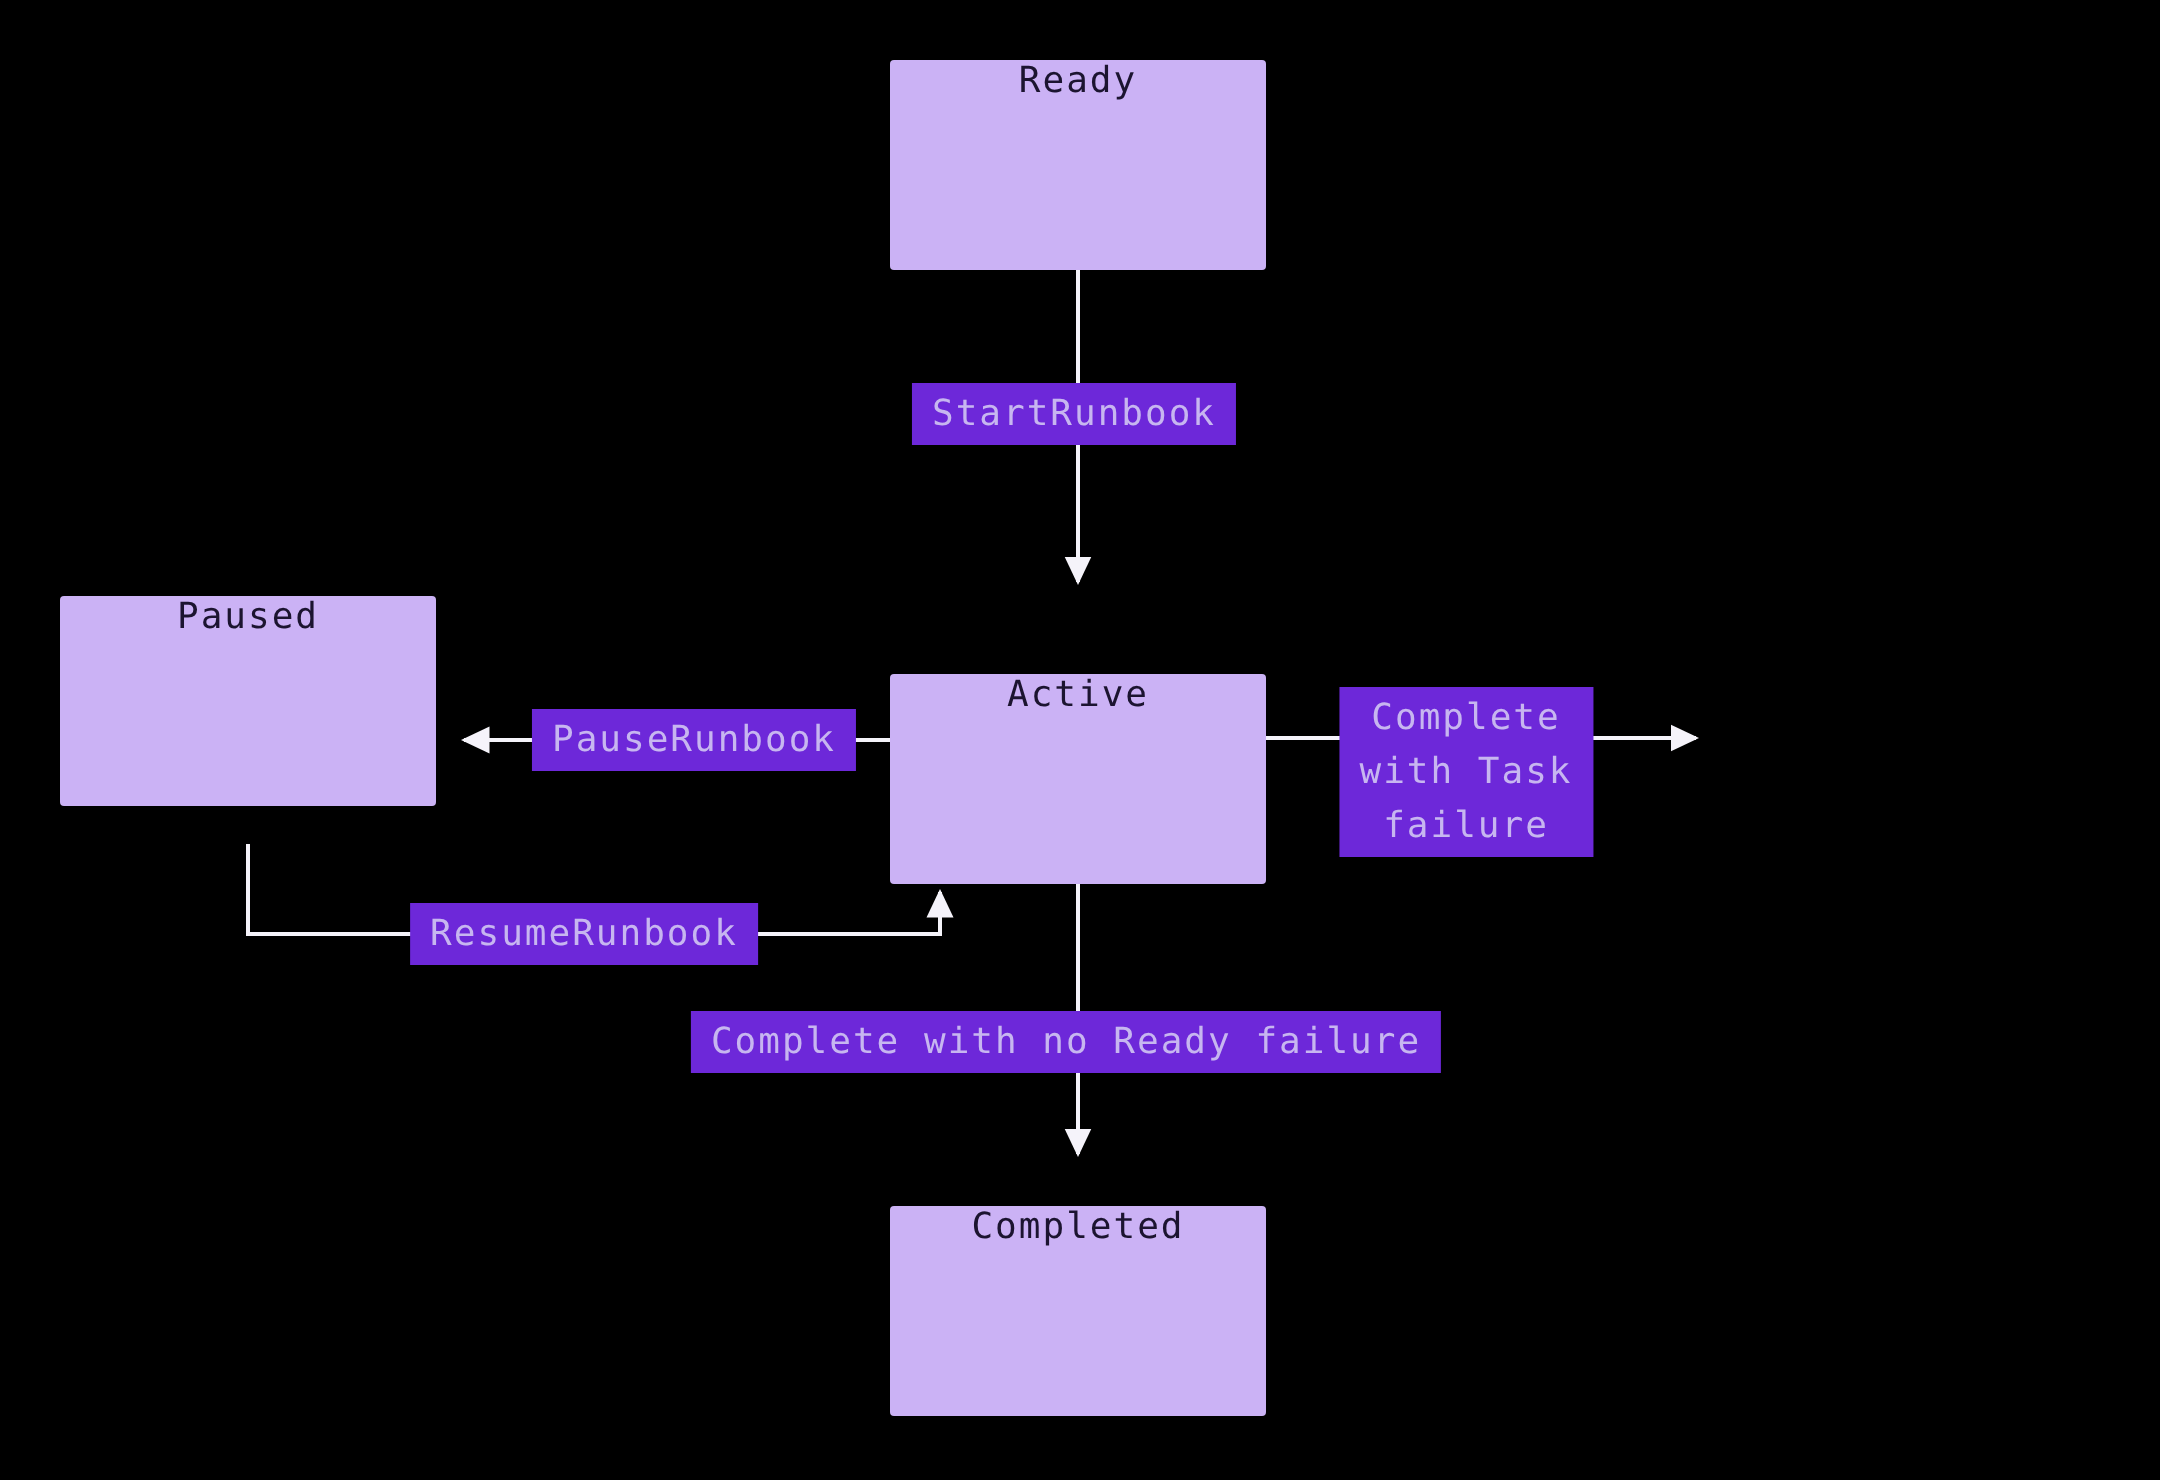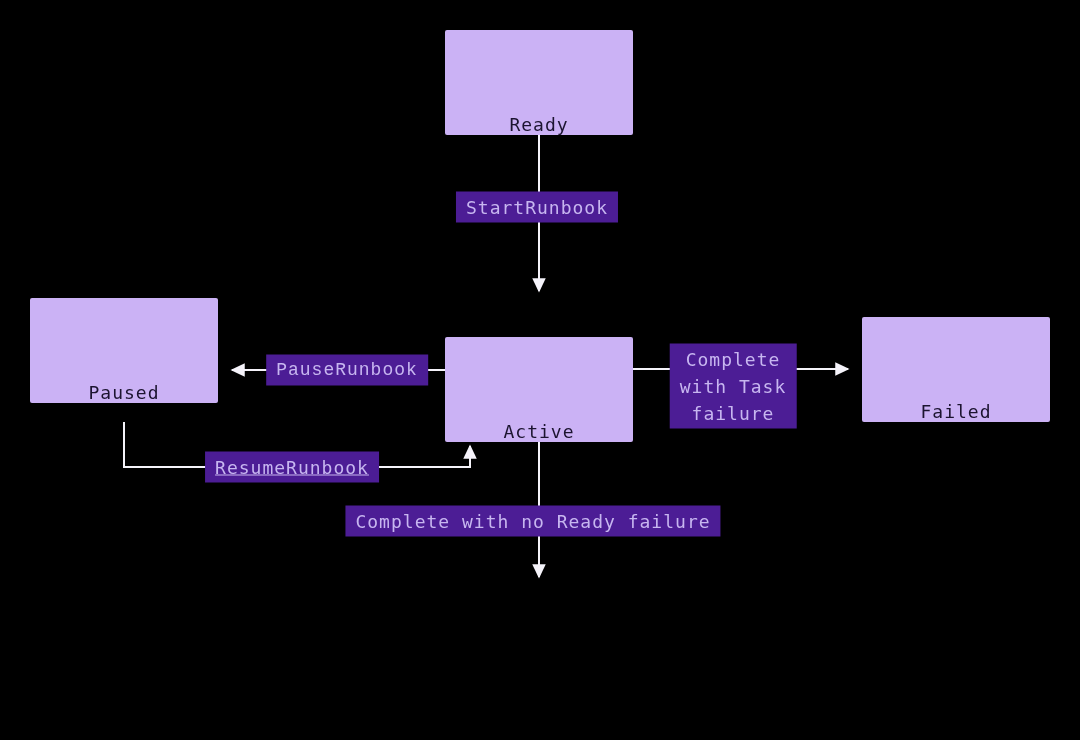--- a/index.html
+++ b/index.html
@@ -25,51 +25,51 @@
     stroke-width: 2;
     fill: none;
   }
   .node {
     position: absolute;
     width: 188px;
     height: 105px;
     background: #cbb2f5;
     border-radius: 2px;
     display: flex;
-    align-items: flex-end;
+    align-items: flex-start;
     justify-content: center;
     box-sizing: border-box;
   }
   .node-label {
     color: #1c1430;
     font-size: 18px;
     letter-spacing: 1px;
     white-space: nowrap;
   }
   .node-ready     { left: 445px; top: 30px; }
   .node-active    { left: 445px; top: 317px; margin-top: 20px; }
   .node-paused    { left: 30px;  top: 298px; }
   .node-failed    { left: 862px; top: 317px; }
   .node-completed { left: 445px; top: 603px; }
 
   .edge-label {
     position: absolute;
     transform: translate(-50%, -50%);
-    background: #4c1d95;
+    background: #6d28d9;
     color: #c7b6f0;
     font-size: 18px;
     letter-spacing: 1px;
     line-height: 27px;
     padding: 2px 10px;
     white-space: pre-line;
     text-align: center;
   }
   .label-start    { left: 537px; top: 207px; }
-  .label-pause    { left: 347px; top: 370px; font-family: Liberation Mono, monospace; }
-  .label-resume   { left: 292px; top: 467px; text-decoration: underline; }
+  .label-pause    { left: 347px; top: 370px; }
+  .label-resume   { left: 292px; top: 467px; }
   .label-fail     { left: 733px; top: 386px; }
   .label-complete { left: 533px; top: 521px; }
 </style>
 </head>
 <body>
 
 <div class="canvas">
 
   <svg class="edges-layer" width="1080" height="740" viewBox="0 0 1080 740" aria-hidden="true">
     <defs>
@@ -94,24 +94,24 @@
   </div>
 
   <div class="node node-paused">
     <span class="node-label">Paused</span>
   </div>
 
   <div class="node node-active">
     <span class="node-label">Active</span>
   </div>
 
-  <div class="node node-failed">
-    <span class="node-label">Failed</span>
+
+  <div class="node node-completed">
+    <span class="node-label">Completed</span>
   </div>
-
 
   <div class="edge-label label-start">StartRunbook</div>
 
   <div class="edge-label label-pause">PauseRunbook</div>
 
   <div class="edge-label label-resume">ResumeRunbook</div>
 
   <div class="edge-label label-fail">Complete
 with Task
 failure</div>

